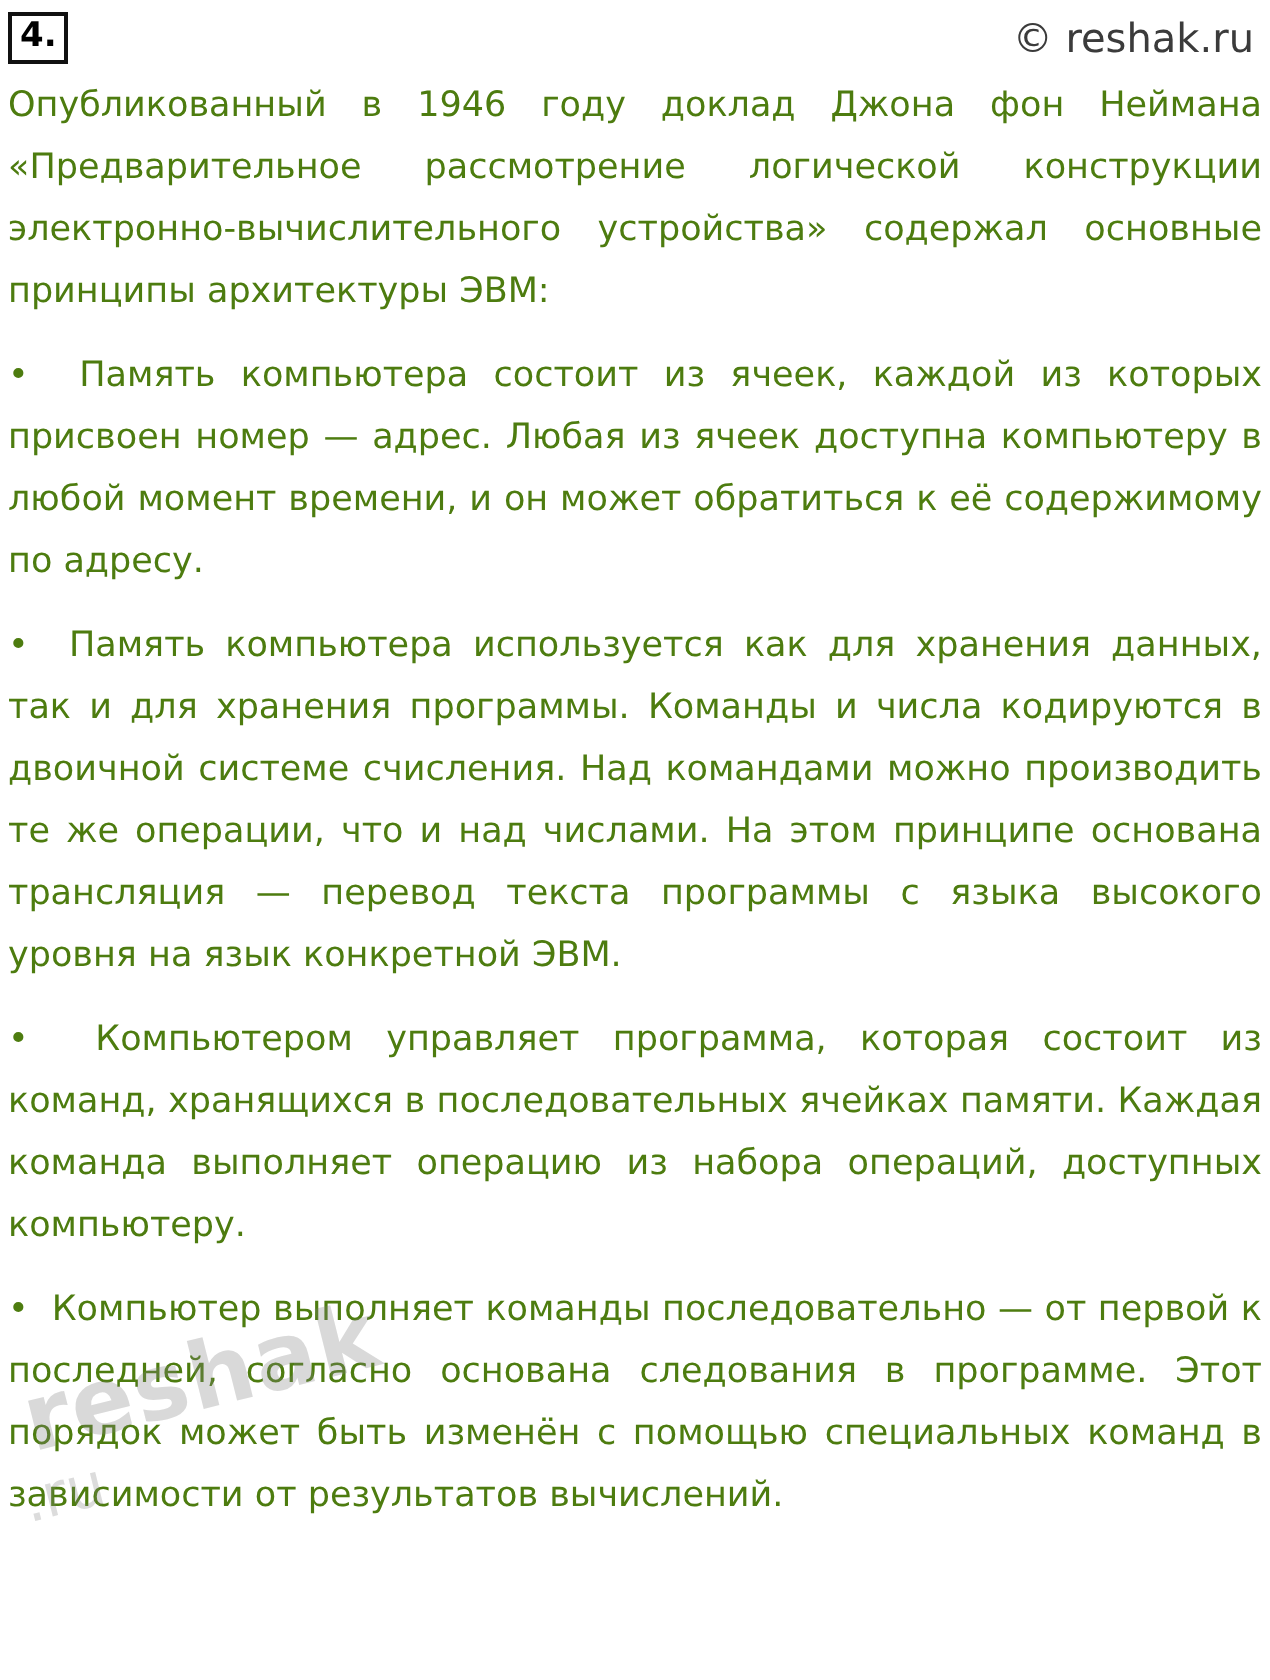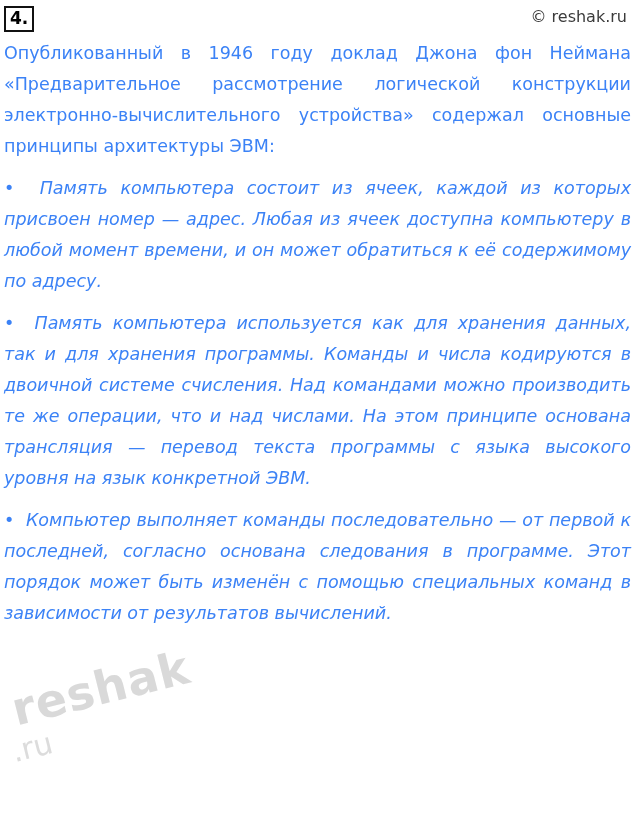--- a/index.html
+++ b/index.html
@@ -32,42 +32,41 @@
     display: inline-block;
     border: 2px solid #111;
     font-size: 17px;
     font-weight: bold;
     line-height: 1;
     padding: 2px 4px 3px 4px;
     font-family: "DejaVu Sans", sans-serif;
     color: #000;
   }
   .watermark-top {
-    font-size: 16px;
+    font-size: 20px;
     color: #3b3b3b;
     font-family: "DejaVu Sans", sans-serif;
     padding-right: 4px;
     padding-top: 1px;
     white-space: nowrap;
   }
   .content {
     margin-top: 6px;
   }
   p.para {
     margin: 0 0 0 0;
     text-align: justify;
     text-justify: inter-word;
     font-size: 17.5px;
     line-height: 31px;
-    color: #3b82f6;
+    color: #4d7c0f;
     font-family: "DejaVu Sans", sans-serif;
   }
   p.para + p.para {
     margin-top: 11px;
-    font-style: italic;
   }
   .bullet {
     position: relative;
     padding-left: 0;
   }
   .wm {
     position: absolute;
     pointer-events: none;
     font-family: "DejaVu Sans", sans-serif;
     color: rgba(120,120,120,0.33);
@@ -100,19 +99,20 @@
 
   <div class="topbar">
     <span class="task-number">4.</span>
     <span class="watermark-top">© reshak.ru</span>
   </div>
 
   <div class="content">
     <p class="para">Опубликованный в 1946 году доклад Джона фон Неймана «Предварительное рассмотрение логической конструкции электронно-вычислительного устройства» содержал основные принципы архитектуры ЭВМ:</p>
     <p class="para bullet"><span>•</span>&nbsp; <span>Память компьютера состоит из ячеек, каждой из которых присвоен номер — адрес. Любая из ячеек доступна компьютеру в любой момент времени, и он может обратиться к её содержимому по адресу.</span></p>
     <p class="para bullet"><span>•</span>&nbsp; <span>Память компьютера используется как для хранения данных, так и для хранения программы. Команды и числа кодируются в двоичной системе счисления. Над командами можно производить те же операции, что и над числами. На этом принципе основана трансляция — перевод текста программы с языка высокого уровня на язык конкретной ЭВМ.</span></p>
+    <p class="para bullet"><span>•</span>&nbsp; <span>Компьютером управляет программа, которая состоит из команд, хранящихся в последовательных ячейках памяти. Каждая команда выполняет операцию из набора операций, доступных компьютеру.</span></p>
     <p class="para bullet"><span>•</span>&nbsp; <span>Компьютер выполняет команды последовательно — от первой к последней, согласно основана следования в программе. Этот порядок может быть изменён с помощью специальных команд в зависимости от результатов вычислений.</span></p>
   </div>
 
   <div class="wm wm-main">reshak</div>
   <div class="wm wm-sub">.ru</div>
 
 </div>
 
 </body></html>

